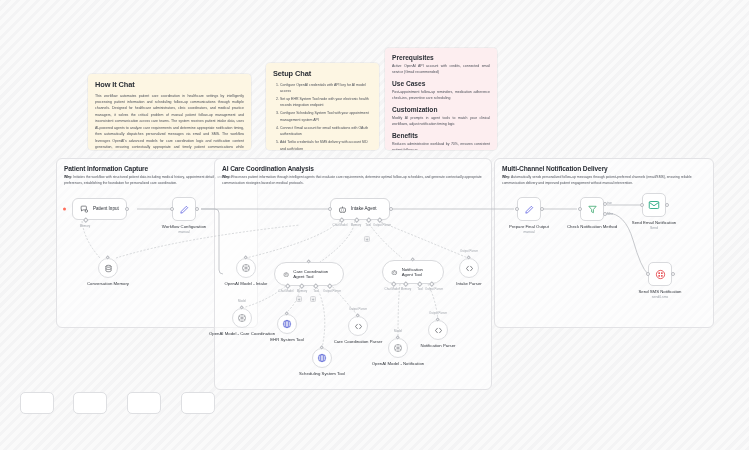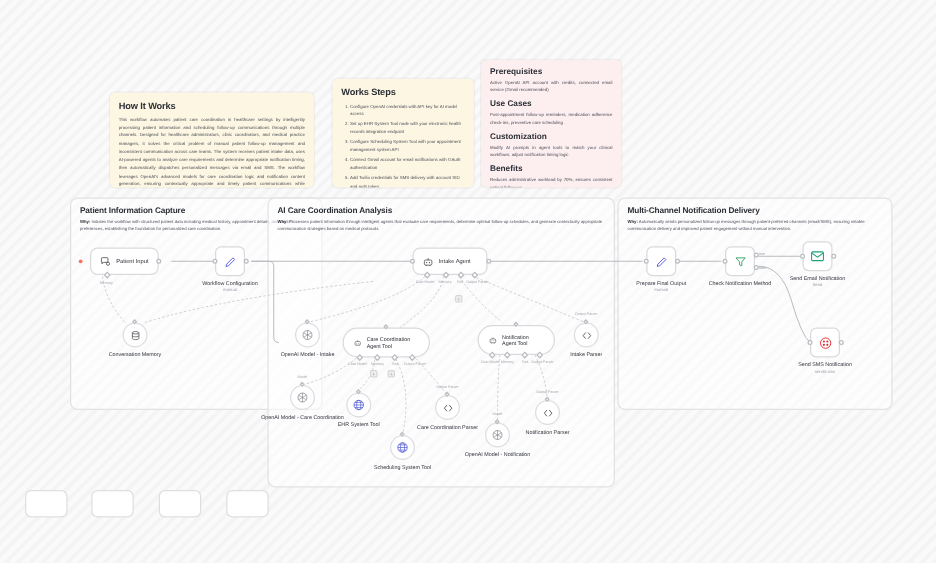--- a/index.html
+++ b/index.html
@@ -537,26 +537,26 @@
       <span class="port left"></span>
       <span class="port right"></span>
     </div>
     <span class="node-label">
       <span>Send SMS Notification</span>
       <span class="node-sublabel">send0.sms</span>
     </span>
   </div>
 
   <div class="note yellow" id="note-how">
-    <h3>How It Works</h3>
+    <h3>How It Chat</h3>
     <p>This workflow automates patient care coordination in healthcare settings by intelligently processing patient information and scheduling follow-up communications through multiple channels. Designed for healthcare administrators, clinic coordinators, and medical practice managers, it solves the critical problem of manual patient follow-up management and inconsistent communication across care teams. The system receives patient intake data, uses AI-powered agents to analyze care requirements and determine appropriate notification timing, then automatically dispatches personalized messages via email and SMS. The workflow leverages OpenAI's advanced models for care coordination logic and notification content generation, ensuring contextually appropriate and timely patient communications while maintaining conversation history for continuity of care.</p>
   </div>
 
   <div class="note yellow" id="note-setup">
-    <h3>Works Steps</h3>
+    <h3>Setup Chat</h3>
     <ol>
       <li>Configure OpenAI credentials with API key for AI model access</li>
       <li>Set up EHR System Tool node with your electronic health records integration endpoint</li>
       <li>Configure Scheduling System Tool with your appointment management system API</li>
       <li>Connect Gmail account for email notifications with OAuth authentication</li>
       <li>Add Twilio credentials for SMS delivery with account SID and auth token</li>
 
     </ol>
   </div>
 

